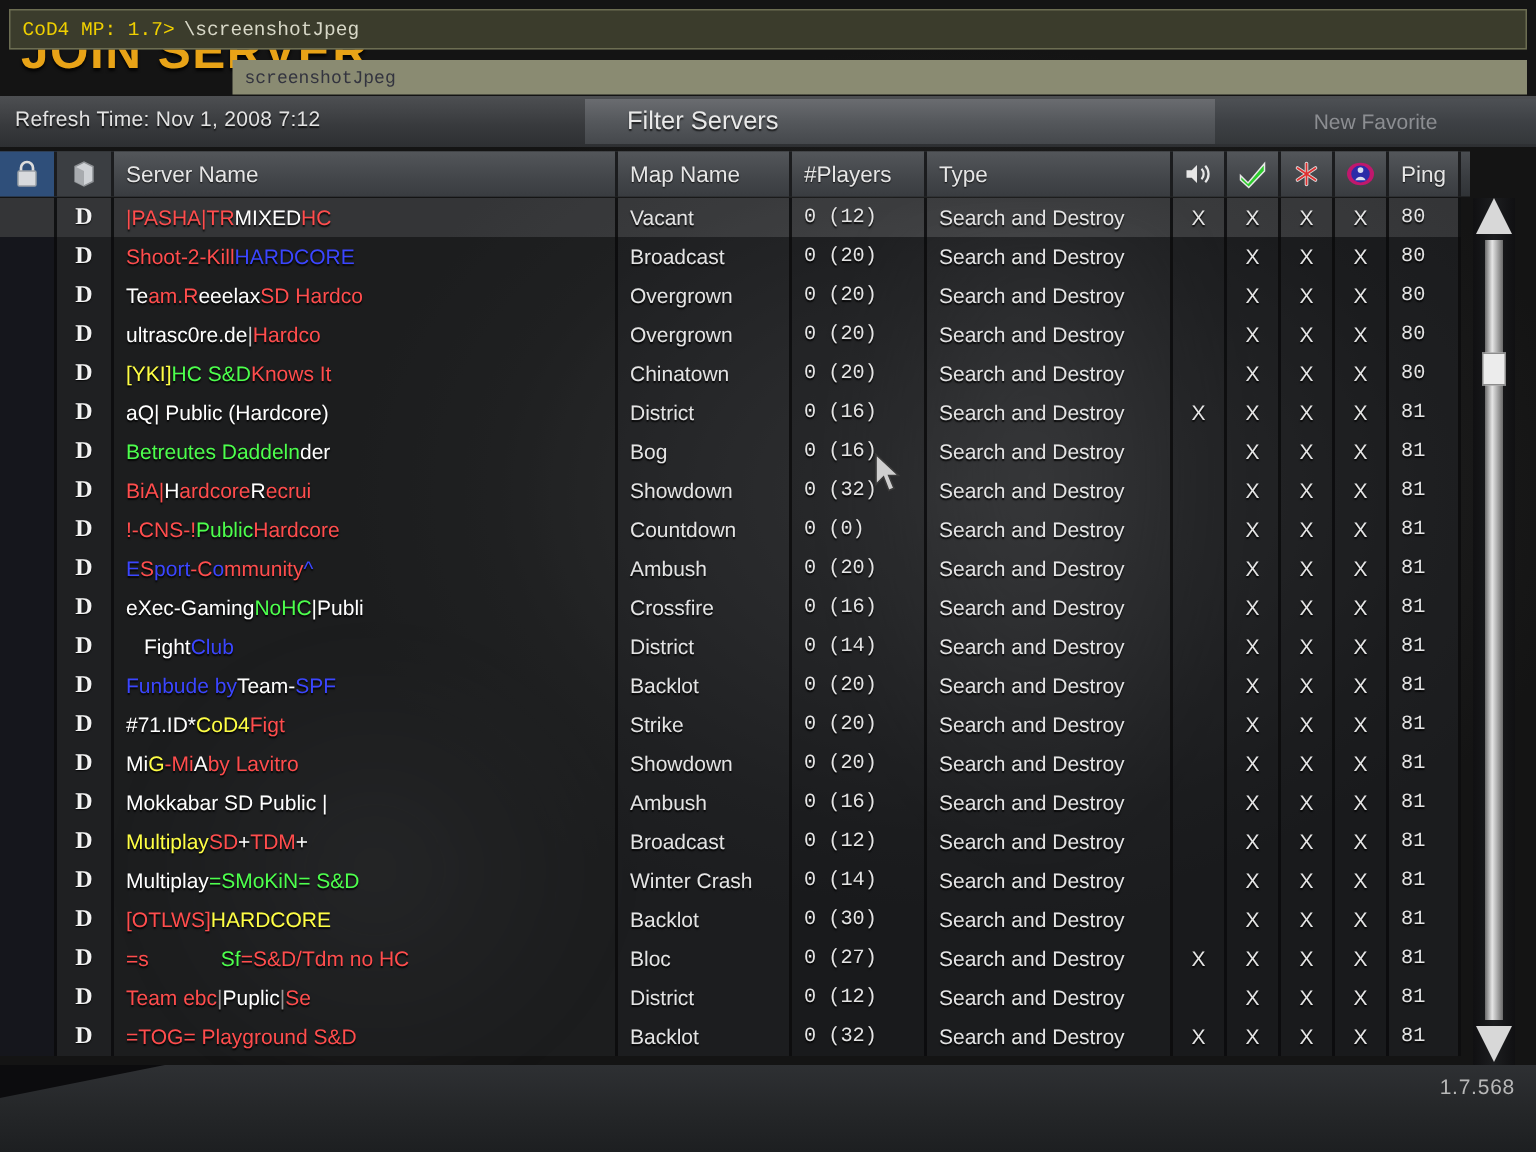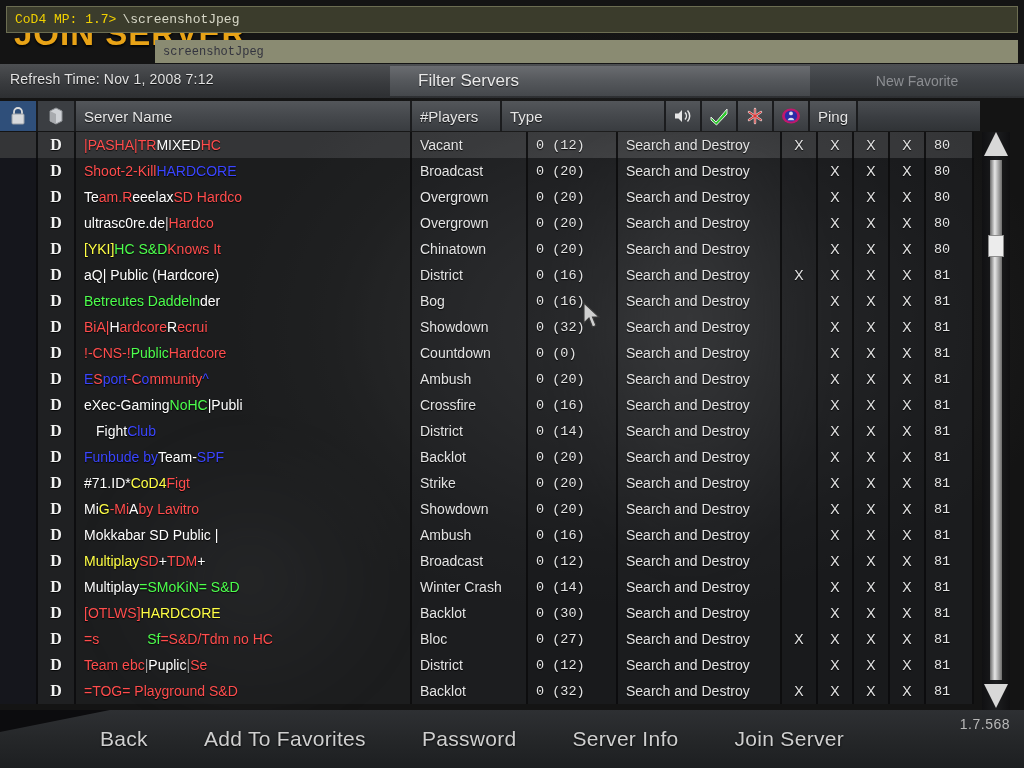--- a/index.html
+++ b/index.html
@@ -223,20 +223,21 @@
         <rect x="3" y="8" width="12" height="10" rx="1" fill="#d8dadd" stroke="#9aa0a6" stroke-width="1"></rect>
       </svg>
     </div>
     <div class="hcell hc-mod icononly">
       <svg class="ic-svg" width="18" height="20" viewBox="0 0 18 20">
         <polygon points="3,5 9,2 15,5 15,15 9,18 3,15" fill="#cfd2d6" stroke="#8d9094" stroke-width="1"></polygon>
         <polygon points="3,5 9,8 9,18 3,15" fill="#a8abaf"></polygon>
       </svg>
     </div>
     <div class="hcell hc-name">Server Name</div>
+    <div class="hcell hc-map">Map Name</div>
     <div class="hcell hc-play">#Players</div>
     <div class="hcell hc-type">Type</div>
     <div class="hcell hc-ic icononly">
       <svg class="ic-svg" width="22" height="20" viewBox="0 0 22 20">
         <polygon points="3,7.5 6.5,7.5 10,4 10,16 6.5,12.5 3,12.5" fill="#e7e7e7"></polygon>
         <path d="M13 6.5 a5 5 0 0 1 0 7" fill="none" stroke="#e7e7e7" stroke-width="1.5"></path>
         <path d="M15.5 4.5 a8 8 0 0 1 0 11" fill="none" stroke="#e7e7e7" stroke-width="1.5"></path>
       </svg>
     </div>
     <div class="hcell hc-ic icononly">
@@ -655,27 +656,20 @@
       </div>
     <div id="sb-track"></div>
     <div id="sb-thumb"></div>
     <div class="sb-arrow down">
         <div class="tri-down"></div>
       </div>
   </div>
 
   <div id="bottom-left-dark"></div>
   <div id="bottom-bar"></div>
-  <div id="menu">
-      <div class="menu-item">Back</div>
-      <div class="menu-item">Add To Favorites</div>
-      <div class="menu-item">Password</div>
-      <div class="menu-item">Server Info</div>
-      <div class="menu-item">Join Server</div>
-    </div>
   <div id="version">1.7.568</div>
 
   <div id="cursor">
     <svg width="22" height="30" viewBox="0 0 22 30">
       <polygon points="1,1 1,21 6,16 9.5,25 13,23.5 9.5,15 16,15" fill="#cfcfcf" stroke="#3a3a3a" stroke-width="1.1"></polygon>
     </svg>
   </div>
 
 </div>
 

